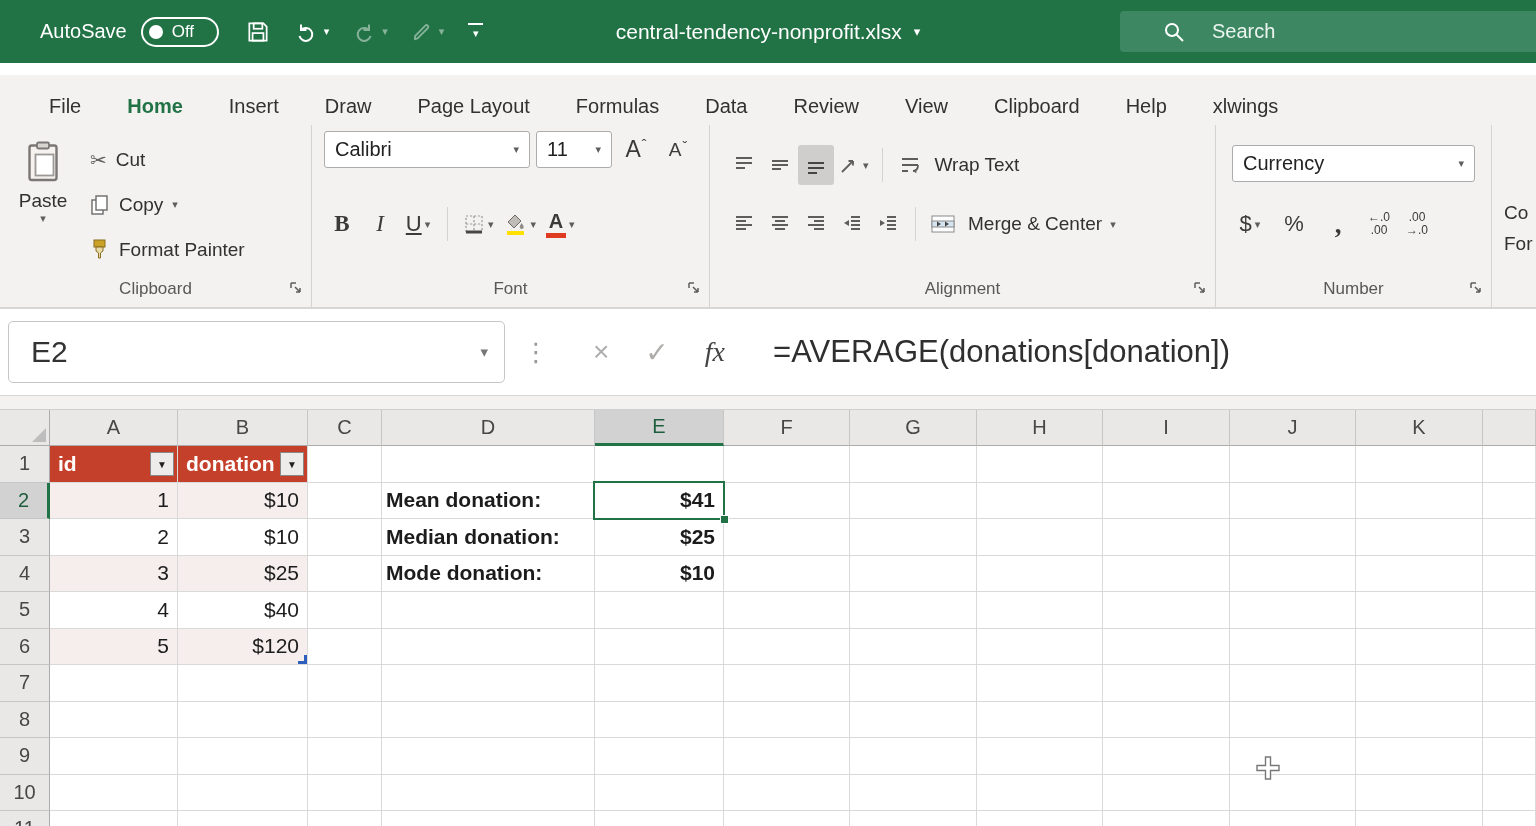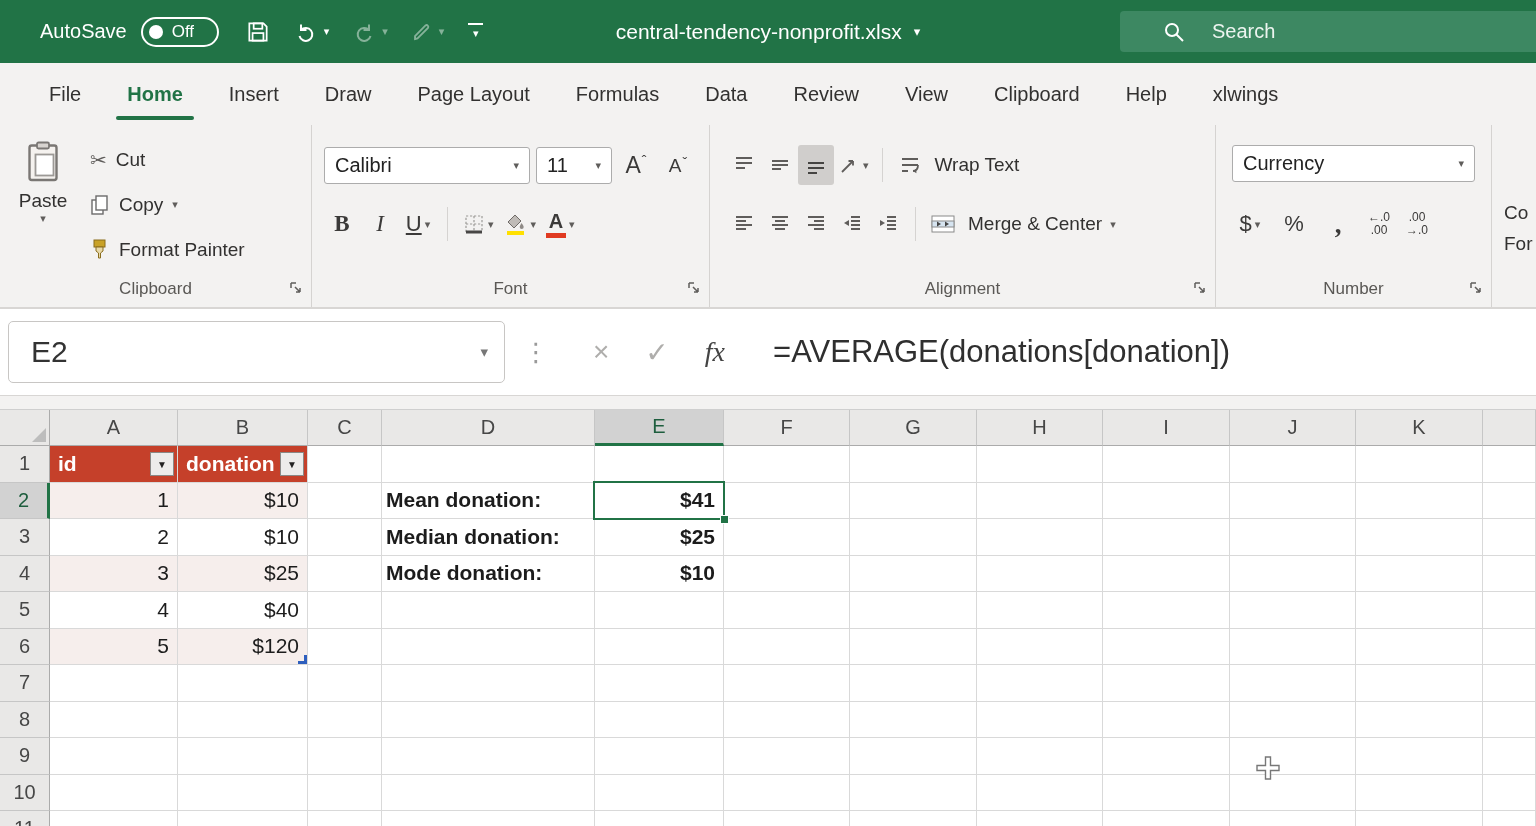--- a/index.html
+++ b/index.html
@@ -23,21 +23,21 @@
   .qat-chev{font-size:11px;}
   .tb-title{position:absolute;left:50%;top:0;height:63px;transform:translateX(-50%);
             display:flex;align-items:center;font-size:21px;white-space:nowrap;}
   .tb-caret{margin-left:12px;font-size:13px;}
   .tb-search{position:absolute;left:1120px;top:11px;width:440px;height:41px;background:#3d8862;
              border-radius:4px;display:flex;align-items:center;}
   .tb-search svg{margin-left:42px;}
   .tb-search-text{margin-left:26px;font-size:20px;color:#ecf4ef;}
 
   
-  .tabs{position:absolute;top:63px;left:0;width:100%;height:62px;background:#F3F2F1;
+  .tabs{position:absolute;top:75px;left:0;width:100%;height:62px;background:#F3F2F1;
         display:flex;align-items:stretch;padding-left:26px;box-sizing:border-box;}
   .tab{position:relative;display:flex;align-items:center;padding:0 23px;font-size:20px;color:#323130;}
   .tab.active{color:#217346;font-weight:700;}
   .tab.active::after{content:"";position:absolute;left:12px;right:12px;bottom:5px;height:4px;
                      background:#217346;border-radius:2px;}
 
   
   .ribbon{position:absolute;top:125px;left:0;width:100%;height:183px;background:#F3F2F1;
           border-bottom:1px solid #D8D6D4;box-sizing:border-box;}
   .rgroup{position:absolute;top:0;height:182px;border-right:1px solid #D5D3D1;box-sizing:border-box;}
@@ -48,21 +48,21 @@
   .vsep{width:1px;height:34px;background:#D5D3D1;margin:0 9px;}
   .rtext{font-size:19px;color:#323130;white-space:nowrap;}
 
   .clip-body{display:flex;padding-top:12px;}
   .paste-btn{width:86px;display:flex;flex-direction:column;align-items:center;padding-top:4px;}
   .paste-label{font-size:19px;color:#323130;margin-top:7px;}
   .clip-col{display:flex;flex-direction:column;margin-left:4px;}
   .rsmall{display:flex;align-items:center;height:45px;gap:9px;}
   .scissors{font-size:20px;color:#5f5d5b;}
 
-  .font-row1{position:absolute;top:20px;left:12px;display:flex;align-items:center;gap:6px;}
+  .font-row1{position:absolute;top:4px;left:12px;display:flex;align-items:center;gap:6px;}
   .combo{height:37px;background:#fff;border:1px solid #ACACAC;border-radius:3px;display:flex;
          align-items:center;justify-content:space-between;padding:0 10px;font-size:20px;color:#222;
          box-sizing:border-box;}
   .font-row2{position:absolute;top:79px;left:12px;display:flex;align-items:center;gap:2px;}
   .icobtn{min-width:36px;height:40px;display:flex;align-items:center;justify-content:center;gap:3px;
           border-radius:3px;color:#3b3a39;padding:0 4px;box-sizing:border-box;}
   .icobtn.active{background:#D0CECC;}
   .icobtn b{font-family:"Liberation Serif",serif;font-size:23px;}
   .icobtn i{font-family:"Liberation Serif",serif;font-size:23px;}
   .icobtn u{font-size:22px;}

